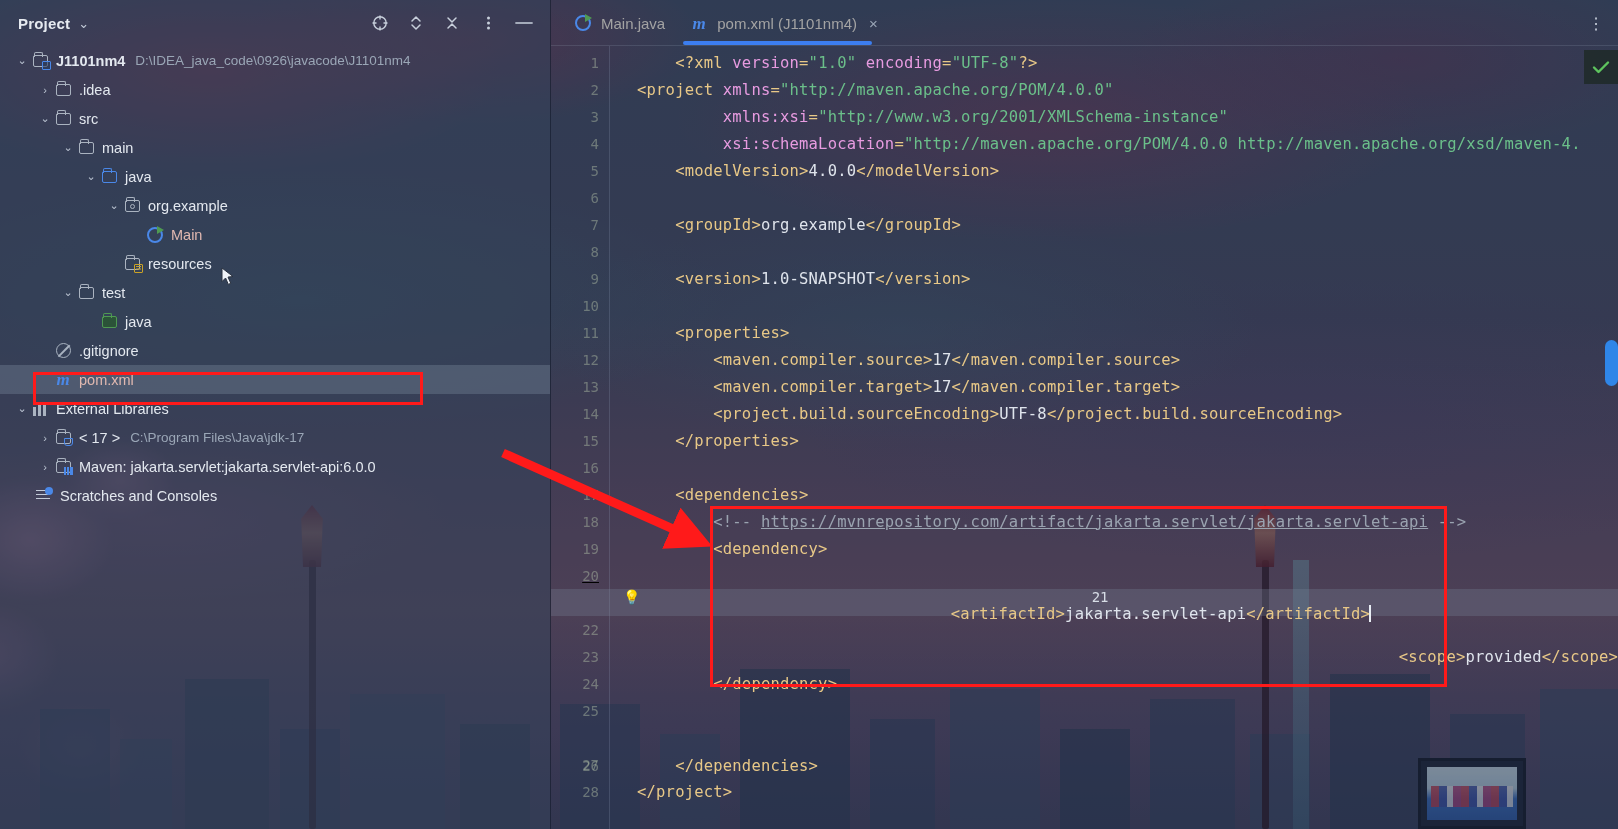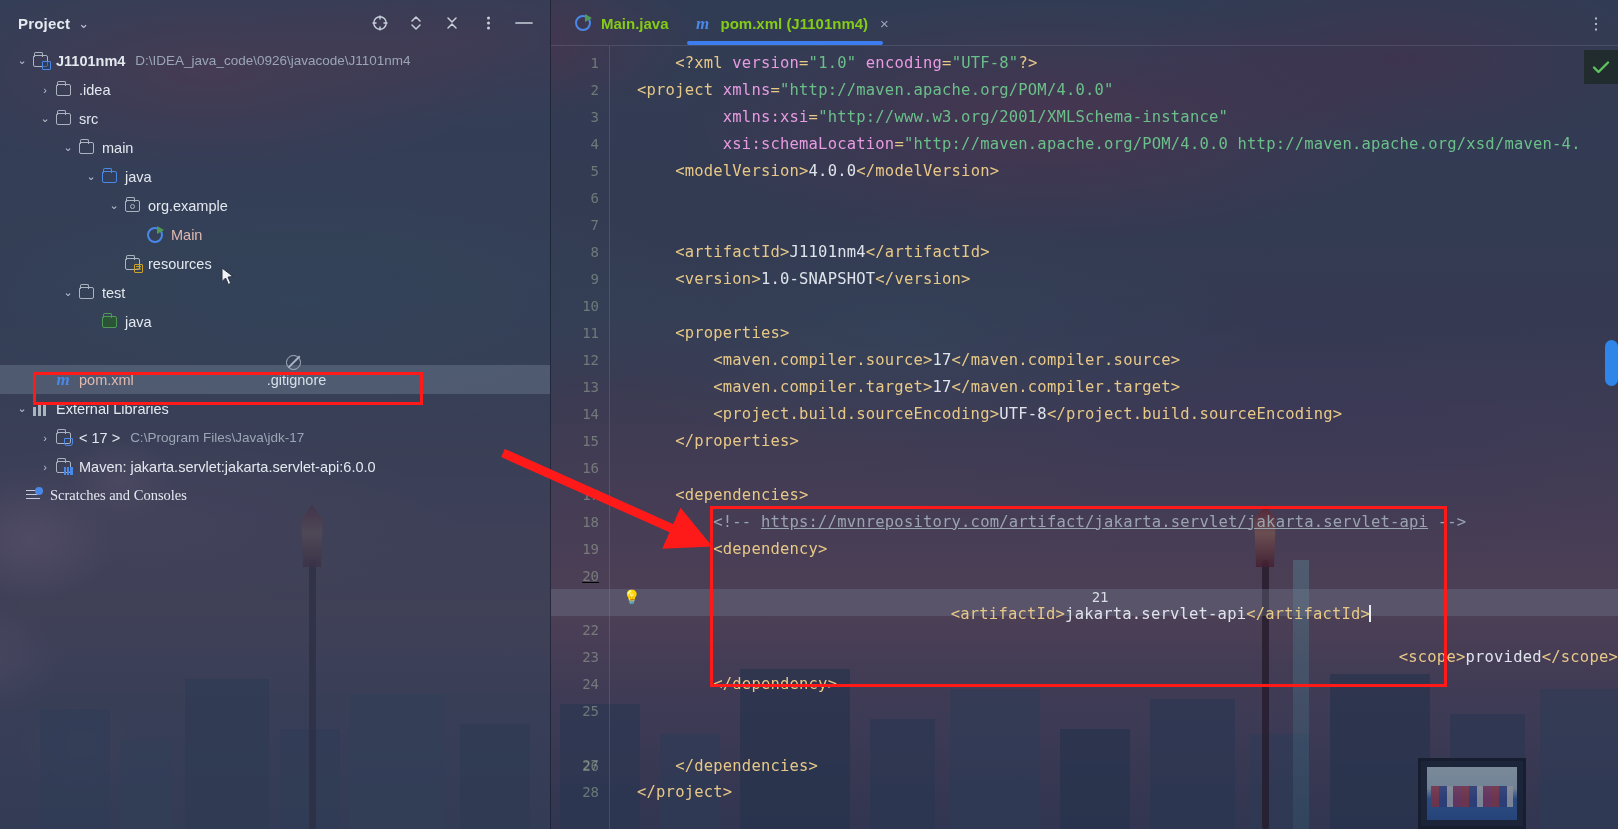--- a/index.html
+++ b/index.html
@@ -166,21 +166,21 @@
                         border-radius: 50%; background: #4a88e8; }
 
   
   .divider { position: absolute; left: 550px; top: 0; width: 1px; height: 829px; background: rgba(20,28,44,.65); }
 
   
   .editor { position: absolute; left: 551px; top: 0; right: 0; height: 829px; }
   .tabbar { position: relative; height: 46px; display: flex; align-items: center; padding-left: 10px; }
   .tab { position: relative; height: 46px; display: flex; align-items: center; gap: 8px;
          padding: 0 12px; color: #e0b8b0; font-size: 15px; cursor: pointer; }
-  .tab .tabname { color: #84cc16; font-weight: bold; }
+  .tab .tabname { color: #a3a3a3; }
   .tab.active::after {
     content: ''; position: absolute; left: 6px; right: 18px; bottom: 1px; height: 4px;
     background: #3c7ef0; border-radius: 2px;
   }
   .tab-close { margin-left: 4px; color: #9aa6b6; font-size: 15px; }
   .tabbar-more { margin-left: auto; padding-right: 14px; color: #c8d0dc; }
   .tabbar-sep { position: absolute; left: 0; right: 0; top: 45px; height: 1px; background: rgba(160,175,195,.18); }
 
   .code-area { position: absolute; left: 0; top: 46px; right: 0; bottom: 0; }
   .gutter-line { position: absolute; left: 58px; top: 0; bottom: 0; width: 1px; background: rgba(150,165,190,.22); }
@@ -370,21 +370,21 @@
           </span>
           <span class="tlabel">test</span>
         </div>
         <div class="trow" style="padding-left: 83px;">
           <span class="arrow none">›</span>
           <span class="ticon">
             <span class="folder green"></span>
           </span>
           <span class="tlabel">java</span>
         </div>
-        <div class="trow" style="padding-left: 37px; flex-direction: column;">
+        <div class="trow" style="padding-left: 37px;">
           <span class="arrow none">›</span>
           <span class="ticon">
             <span class="git-icon"></span>
           </span>
           <span class="tlabel">.gitignore</span>
         </div>
         <div class="trow sel" style="padding-left: 37px;">
           <span class="arrow none">›</span>
           <span class="ticon">
             <span class="m-icon">m</span>
@@ -414,21 +414,21 @@
         </div>
         <div class="trow" style="padding-left: 37px;">
           <span class="arrow">›</span>
           <span class="ticon">
             <span class="folder">
               <span class="lib"></span>
             </span>
           </span>
           <span class="tlabel">Maven: jakarta.servlet:jakarta.servlet-api:6.0.0</span>
         </div>
-        <div class="trow" style="padding-left: 8px; font-family: Liberation Serif, serif;">
+        <div class="trow" style="padding-left: 18px;">
           <span class="arrow none">›</span>
           <span class="ticon">
             <span class="scratch-icon">
               <i style="top:1px;width:16px"></i>
               <i style="top:5px;width:12px"></i>
               <i style="top:9px;width:14px"></i>
               <span class="bdot"></span>
             </span>
           </span>
           <span class="tlabel">Scratches and Consoles</span>
@@ -479,24 +479,24 @@
           <div class="cline" style="top: 111px;">
             <span class="lnum">5</span>
             <span class="ctext"><span class="tg">    &lt;modelVersion&gt;</span><span class="tx">4.0.0</span><span class="tg">&lt;/modelVersion&gt;</span></span>
           </div>
           <div class="cline" style="top: 138px;">
             <span class="lnum">6</span>
             <span class="ctext"></span>
           </div>
           <div class="cline" style="top: 165px;">
             <span class="lnum">7</span>
+            <span class="ctext"><span class="tg">    &lt;groupId&gt;</span><span class="tx">org.example</span><span class="tg">&lt;/groupId&gt;</span></span>
           </div>
           <div class="cline" style="top: 192px;">
             <span class="lnum">8</span>
-            <span class="ctext"><span class="tg">    &lt;artifactId&gt;</span><span class="tx">J1101nm4</span><span class="tg">&lt;/artifactId&gt;</span></span>
           </div>
           <div class="cline" style="top: 219px;">
             <span class="lnum">9</span>
             <span class="ctext"><span class="tg">    &lt;version&gt;</span><span class="tx">1.0-SNAPSHOT</span><span class="tg">&lt;/version&gt;</span></span>
           </div>
           <div class="cline" style="top: 246px;">
             <span class="lnum">10</span>
             <span class="ctext"></span>
           </div>
           <div class="cline" style="top: 273px;">

